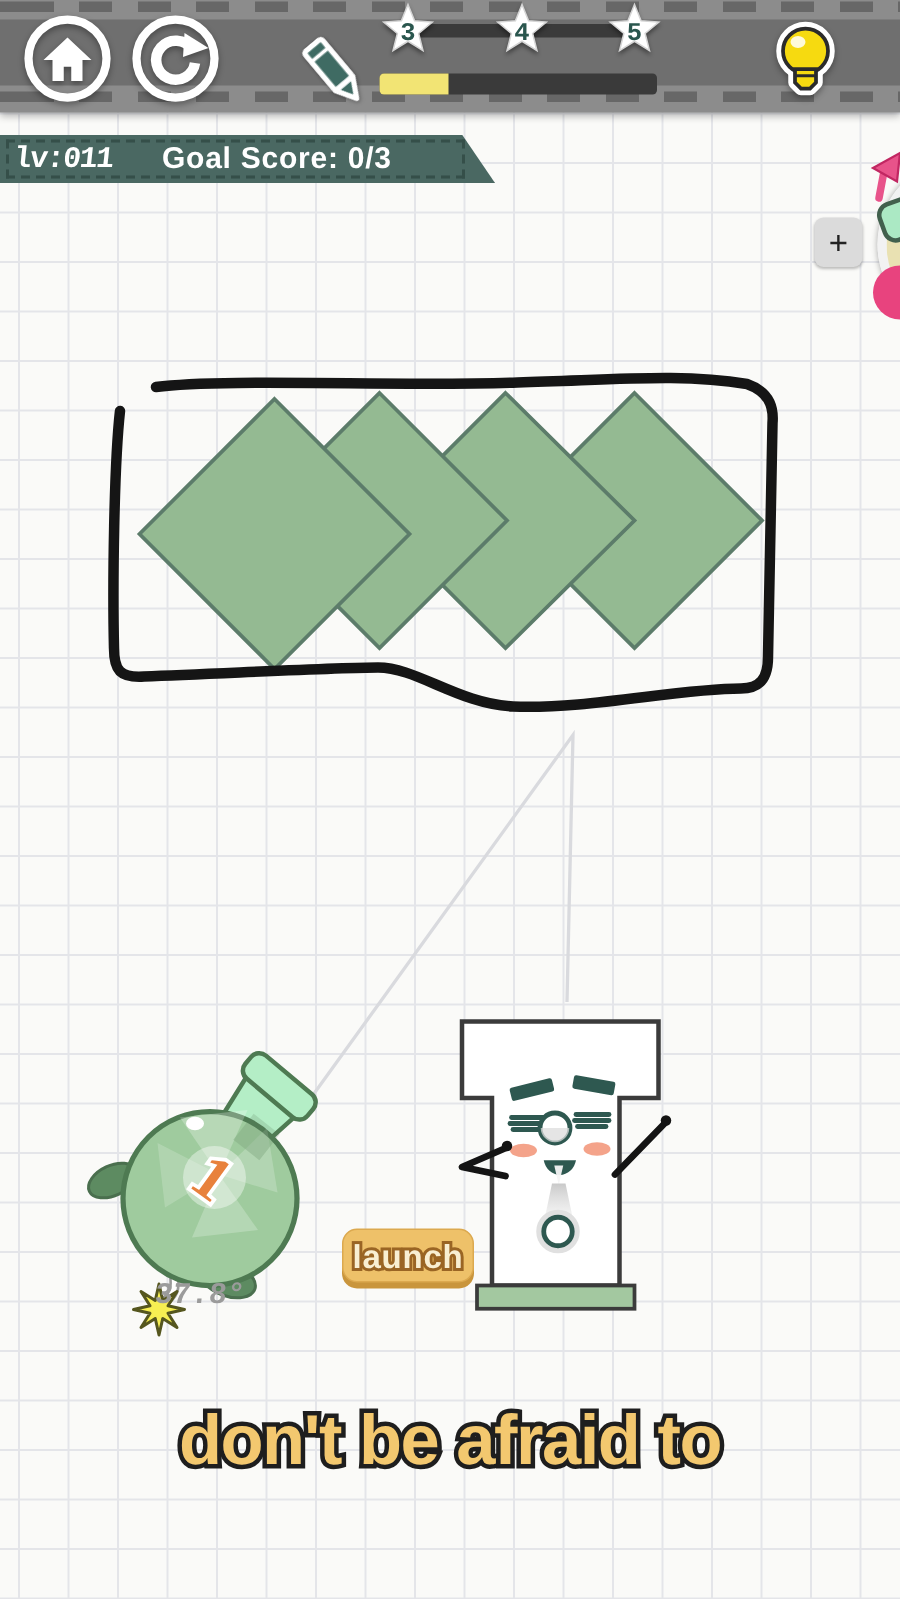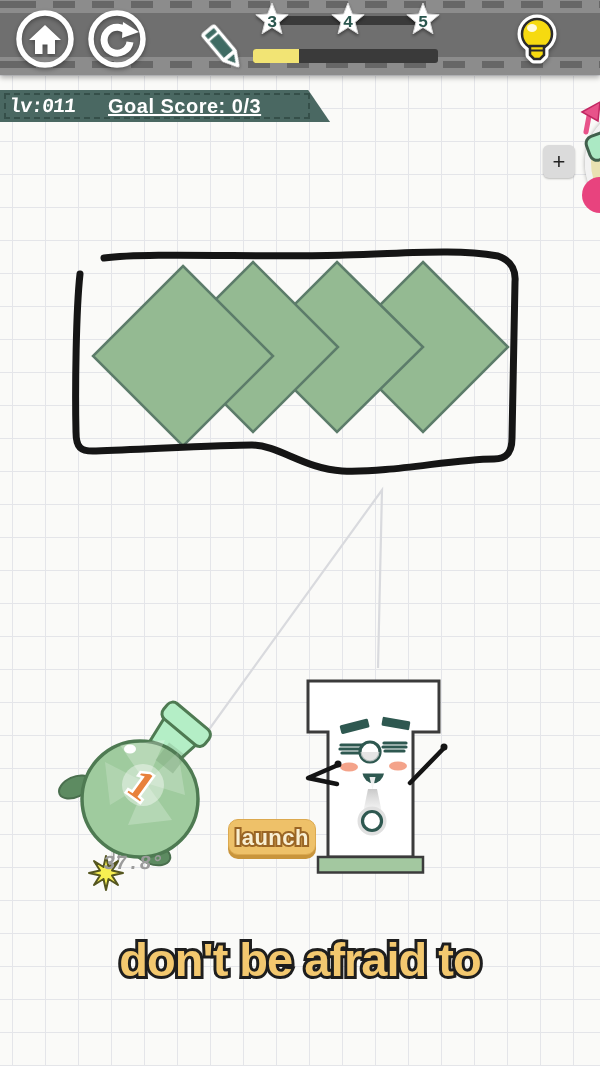--- a/index.html
+++ b/index.html
@@ -26,21 +26,21 @@
   .progress-fill{position:absolute;left:0;top:0;height:14px;width:25%;
     background:#f2e474;border-radius:3px 0 0 3px;}
   
   .banner{position:absolute;left:0;top:90px;width:330px;height:32px;background:#4a6862;
     clip-path:polygon(0 0,93.4% 0,100% 100%,0 100%);}
   .banner-inner{position:absolute;top:3px;bottom:3px;left:4px;right:20px;
     border:2px dashed rgba(15,35,30,.35);}
   .lv{position:absolute;left:9px;top:5px;font:700 20px "Liberation Mono",monospace;
     color:#fff;letter-spacing:-1px;transform:skewX(-6deg);}
   .goal{position:absolute;left:108px;top:5px;font:700 20px "Liberation Sans",sans-serif;
-    color:#fff;letter-spacing:.5px;text-decoration:underline;}
+    color:#fff;letter-spacing:.5px;}
   
   .wheel{position:absolute;left:585px;top:105px;width:104px;height:104px;border-radius:50%;
     border:6px solid #f2f2f2;box-shadow:0 0 4px rgba(0,0,0,.35);
     background:repeating-conic-gradient(from 200deg,#e9e1b2 0 22deg,#d2c78c 22deg 26deg);}
   .mint-item{position:absolute;left:586px;top:132px;width:24px;height:22px;background:#abe9c4;
     border:3px solid #41604d;border-radius:9px;transform:rotate(-20deg);}
   .pink-ball{position:absolute;left:582px;top:177px;width:36px;height:36px;border-radius:50%;
     background:#e8437e;}
   .pink-arrow{position:absolute;left:574px;top:96px;}
   .plus-btn{position:absolute;left:543px;top:145px;width:32px;height:33px;background:#dbdbdb;

